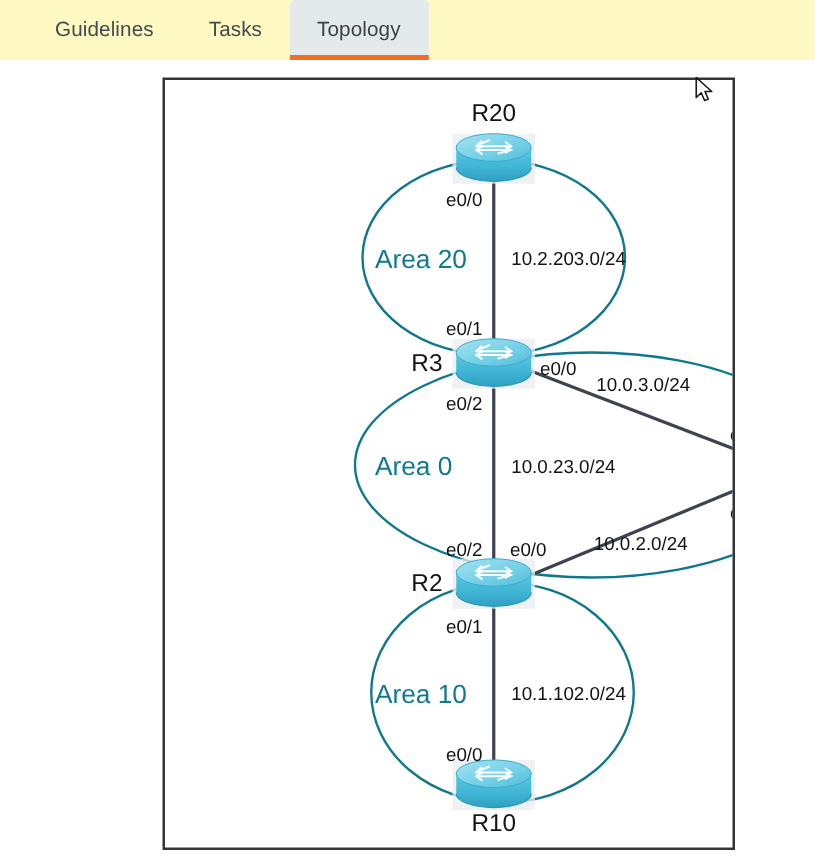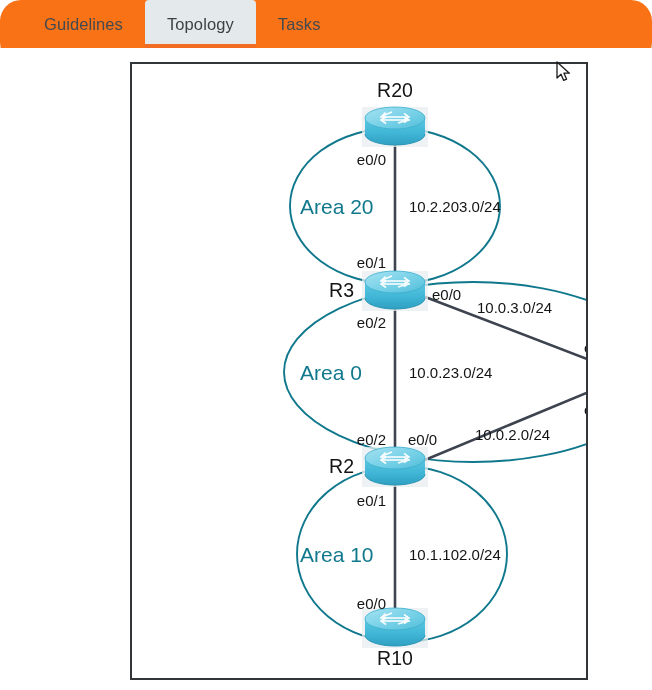--- a/index.html
+++ b/index.html
@@ -15,24 +15,23 @@
     position: relative;
   }
 
   
   #tabbar {
     position: absolute;
     left: 0;
     top: 0;
     width: 652px;
     height: 64px;
-    background: #f97316;
+    background: #fef9c3;
     border-bottom: 1px solid #e2e2e2;
     box-sizing: border-box;
-    border-radius: 21px;
   }
   .tabs {
     position: absolute;
     left: 22px;
     top: 0;
     height: 48px;
     display: flex;
     align-items: stretch;
   }
   .tab {
@@ -103,22 +102,22 @@
     height: 22px;
     pointer-events: none;
   }
 </style>
 </head>
 <body>
 
 <div id="tabbar">
   <div class="tabs">
     <button class="tab">Guidelines</button>
+    <button class="tab">Tasks</button>
     <button class="tab active">Topology</button>
-    <button class="tab">Tasks</button>
   </div>
 </div>
 
 <div id="content">
 
   <div id="diagram-box">
 
     <svg id="topology-svg" width="454" height="614" viewBox="0 0 454 614">
 
       <defs>

